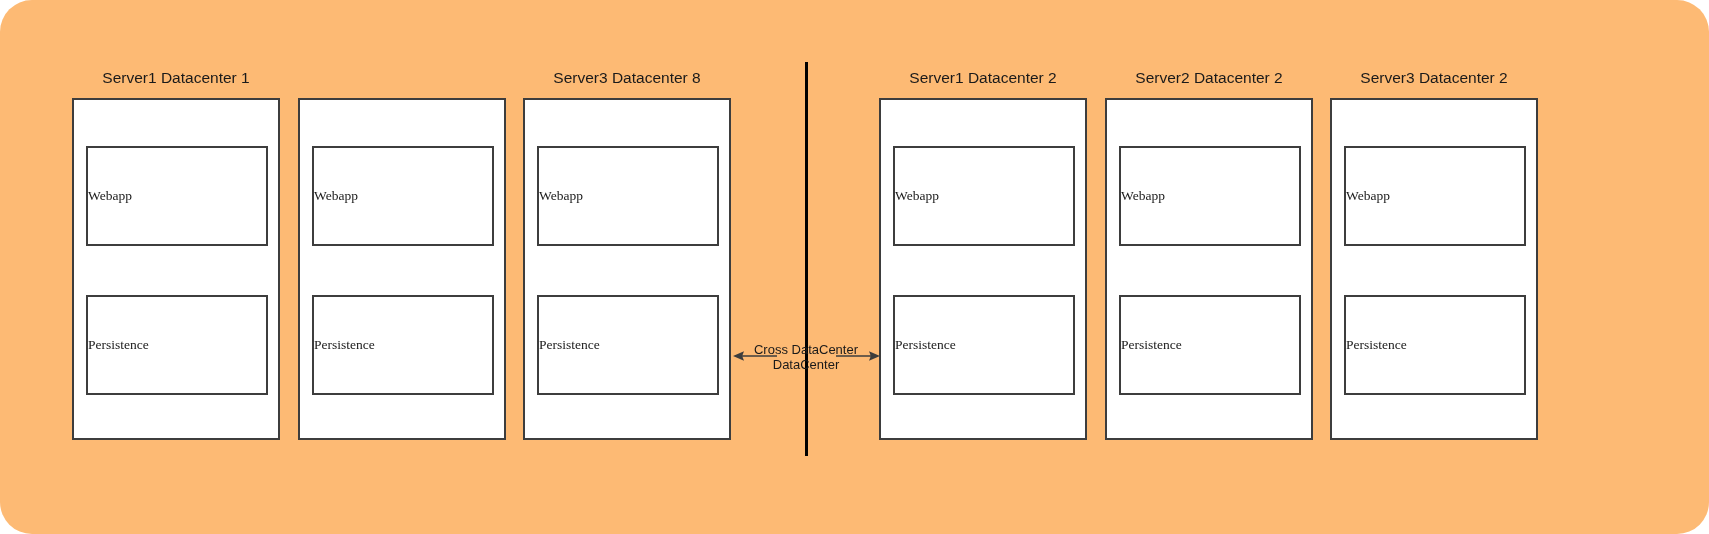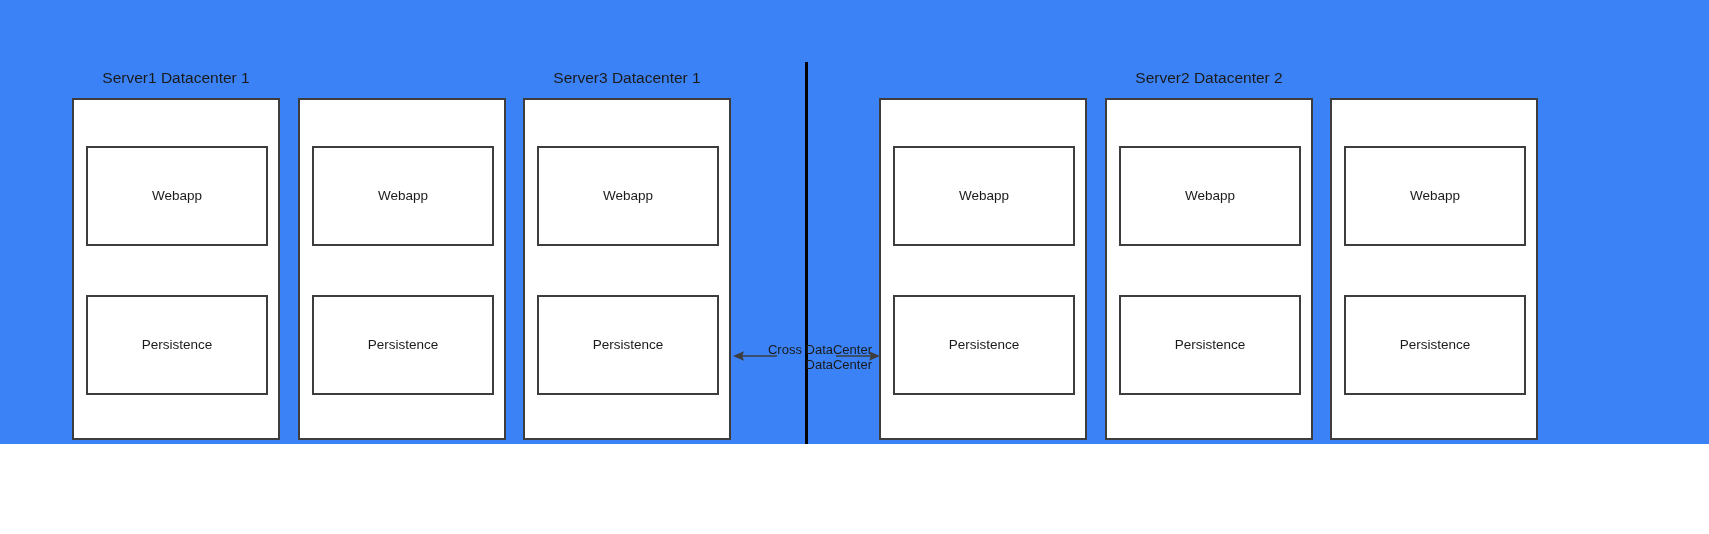--- a/index.html
+++ b/index.html
@@ -8,23 +8,24 @@
     padding: 0;
     background: #ffffff;
   }
   body {
     font-family: "Liberation Sans", sans-serif;
     color: #1a1a1a;
   }
   #canvas {
     position: relative;
     width: 1709px;
-    height: 444px;
-    background: #3b82f6;
+    height: 534px;
+    background: #fdba74;
     overflow: hidden;
+    border-radius: 32px;
   }
 
   
   .server {
     position: absolute;
     box-sizing: border-box;
   }
   .server-title {
     position: absolute;
     left: 0;
@@ -48,41 +49,42 @@
   }
 
   
   .component {
     position: absolute;
     box-sizing: border-box;
     border: 2.2px solid #3d3d3d;
     background: #ffffff;
     display: flex;
     align-items: center;
-    justify-content: center;
+    justify-content: flex-start;
+    font-family: Liberation Serif, serif;
   }
   .component-label {
     font-size: 13.5px;
     line-height: 18px;
     color: #1a1a1a;
     text-align: center;
     white-space: nowrap;
   }
 
   
   .divider {
     position: absolute;
     width: 3.2px;
     background: #000000;
   }
 
   
   .replication-label {
     position: absolute;
-    text-align: right;
+    text-align: center;
     font-size: 13px;
     line-height: 15px;
     color: #1a1a1a;
     white-space: nowrap;
   }
   .arrow {
     position: absolute;
     height: 12px;
   }
   .arrow svg {
@@ -110,21 +112,21 @@
     <div class="server-box"></div>
     <div class="component" style="left:14px; top:48px; width:182px; height:100px;">
       <span class="component-label">Webapp</span>
     </div>
     <div class="component" style="left:14px; top:197px; width:182px; height:100px;">
       <span class="component-label">Persistence</span>
     </div>
   </div>
 
   <div class="server" style="left:523px; top:98px; width:208px; height:342px;">
-    <div class="server-title">Server3 Datacenter 1</div>
+    <div class="server-title">Server3 Datacenter 8</div>
     <div class="server-box"></div>
     <div class="component" style="left:14px; top:48px; width:182px; height:100px;">
       <span class="component-label">Webapp</span>
     </div>
     <div class="component" style="left:14px; top:197px; width:182px; height:100px;">
       <span class="component-label">Persistence</span>
     </div>
   </div>
 
   <div class="divider" style="left:805px; top:62px; height:394px;"></div>
@@ -142,20 +144,21 @@
   </div>
 
   <div class="arrow" style="left:836px; top:350px; width:44px;">
     <svg width="44" height="12" viewBox="0 0 44 12" aria-hidden="true">
       <line x1="0" y1="6" x2="35" y2="6" stroke="#3d3d3d" stroke-width="1.6"></line>
       <path d="M44 6 L33 1.2 L34.8 6 L33 10.8 Z" fill="#3d3d3d"></path>
     </svg>
   </div>
 
   <div class="server" style="left:879px; top:98px; width:208px; height:342px;">
+    <div class="server-title">Server1 Datacenter 2</div>
     <div class="server-box"></div>
     <div class="component" style="left:14px; top:48px; width:182px; height:100px;">
       <span class="component-label">Webapp</span>
     </div>
     <div class="component" style="left:14px; top:197px; width:182px; height:100px;">
       <span class="component-label">Persistence</span>
     </div>
   </div>
 
   <div class="server" style="left:1105px; top:98px; width:208px; height:342px;">
@@ -163,20 +166,21 @@
     <div class="server-box"></div>
     <div class="component" style="left:14px; top:48px; width:182px; height:100px;">
       <span class="component-label">Webapp</span>
     </div>
     <div class="component" style="left:14px; top:197px; width:182px; height:100px;">
       <span class="component-label">Persistence</span>
     </div>
   </div>
 
   <div class="server" style="left:1330px; top:98px; width:208px; height:342px;">
+    <div class="server-title">Server3 Datacenter 2</div>
     <div class="server-box"></div>
     <div class="component" style="left:14px; top:48px; width:182px; height:100px;">
       <span class="component-label">Webapp</span>
     </div>
     <div class="component" style="left:14px; top:197px; width:182px; height:100px;">
       <span class="component-label">Persistence</span>
     </div>
   </div>
 
 </div>

